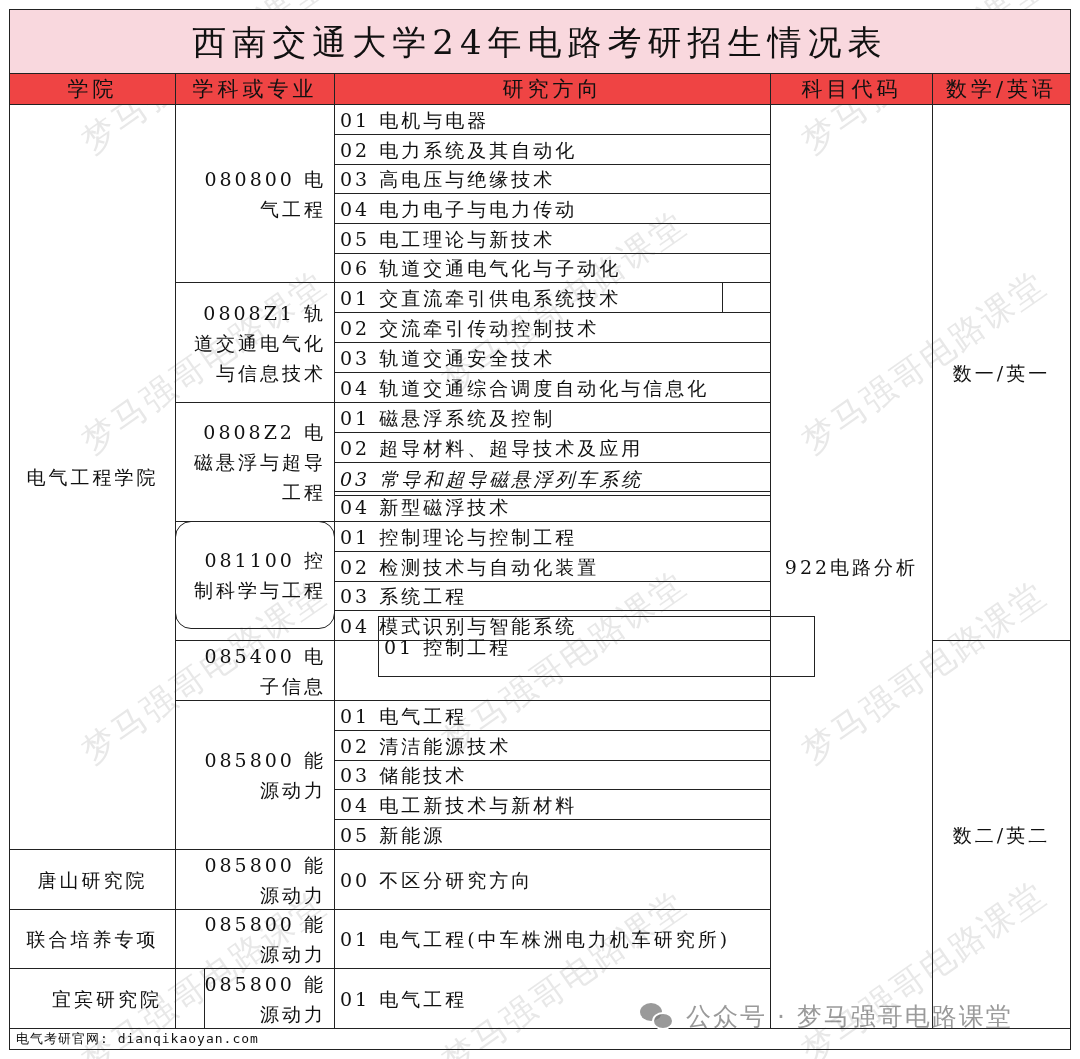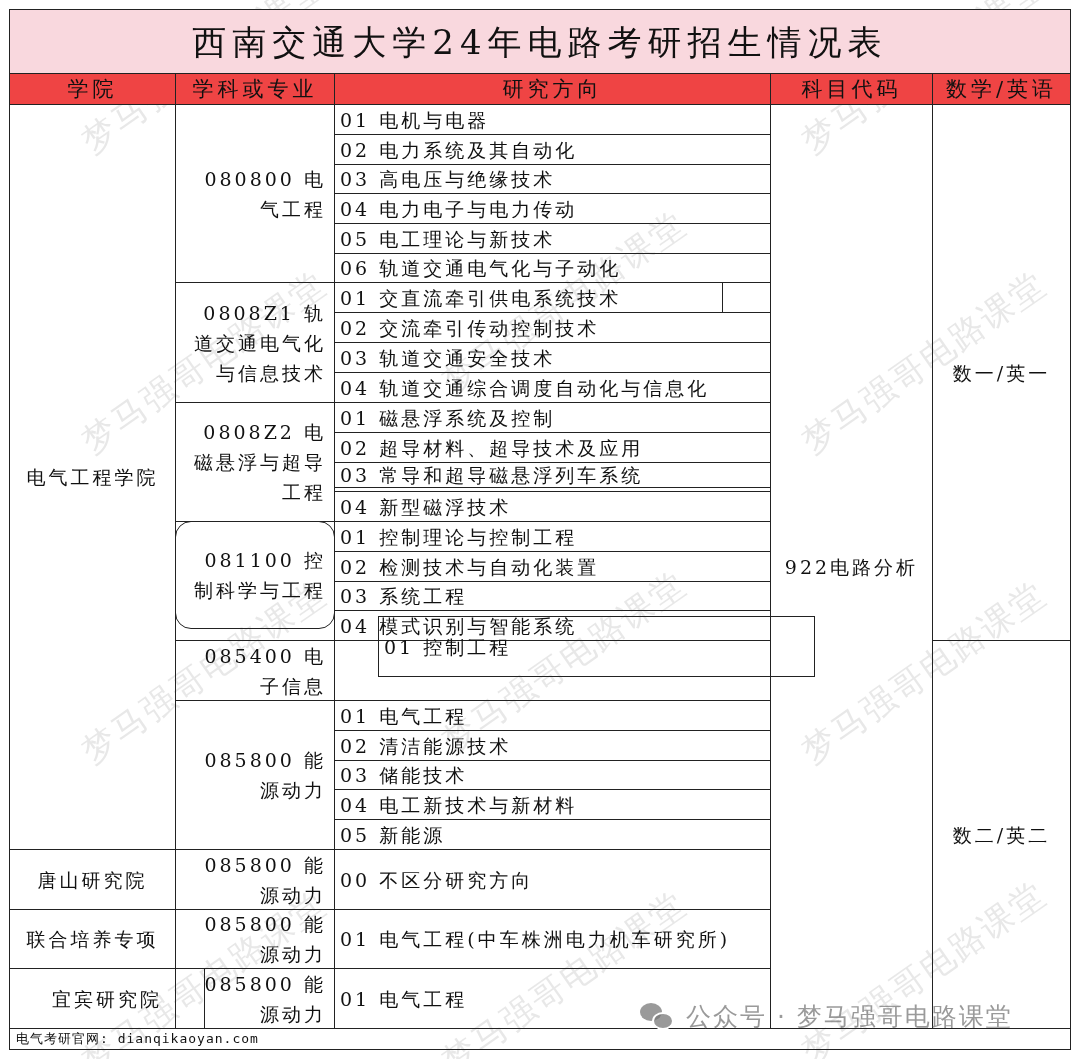--- a/index.html
+++ b/index.html
@@ -70,21 +70,21 @@
 <div class="cell left" style="left:334px; top:223px; width:437px; height:31px;">05 电工理论与新技术</div>
 <div class="cell left" style="left:334px; top:253px; width:437px; height:30px;">06 轨道交通电气化与子动化</div>
 
 <div class="cell left" style="left:334px; top:282px; width:389px; height:31px;">01 交直流牵引供电系统技术</div>
 <div class="cell left" style="left:334px; top:312px; width:437px; height:31px;">02 交流牵引传动控制技术</div>
 <div class="cell left" style="left:334px; top:342px; width:437px; height:31px;">03 轨道交通安全技术</div>
 <div class="cell left" style="left:334px; top:372px; width:437px; height:31px;">04 轨道交通综合调度自动化与信息化</div>
 
 <div class="cell left" style="left:334px; top:402px; width:437px; height:31px;">01 磁悬浮系统及控制</div>
 <div class="cell left" style="left:334px; top:432px; width:437px; height:31px;">02 超导材料、超导技术及应用</div>
-<div class="cell left" style="left:334px; top:462px; width:437px; height:26px;">03 常导和超导磁悬浮列车系统</div>
+<div class="cell left" style="left:334px; top:462px; width:437px; height:34px;font-style:italic;">03 常导和超导磁悬浮列车系统</div>
 <div class="cell left" style="left:334px; top:491px; width:437px; height:31px;">04 新型磁浮技术</div>
 
 <div class="cell left" style="left:334px; top:521px; width:437px; height:31px;">01 控制理论与控制工程</div>
 <div class="cell left" style="left:334px; top:551px; width:437px; height:31px;">02 检测技术与自动化装置</div>
 <div class="cell left" style="left:334px; top:581px; width:437px; height:30px;">03 系统工程</div>
 <div class="cell left" style="left:334px; top:610px; width:437px; height:31px;">04 模式识别与智能系统</div>
 
 <div class="cell left" style="left:334px; top:616px; width:437px; height:61px;margin-left:44px;">01 控制工程</div>
 
 <div class="cell left" style="left:334px; top:700px; width:437px; height:31px;">01 电气工程</div>

